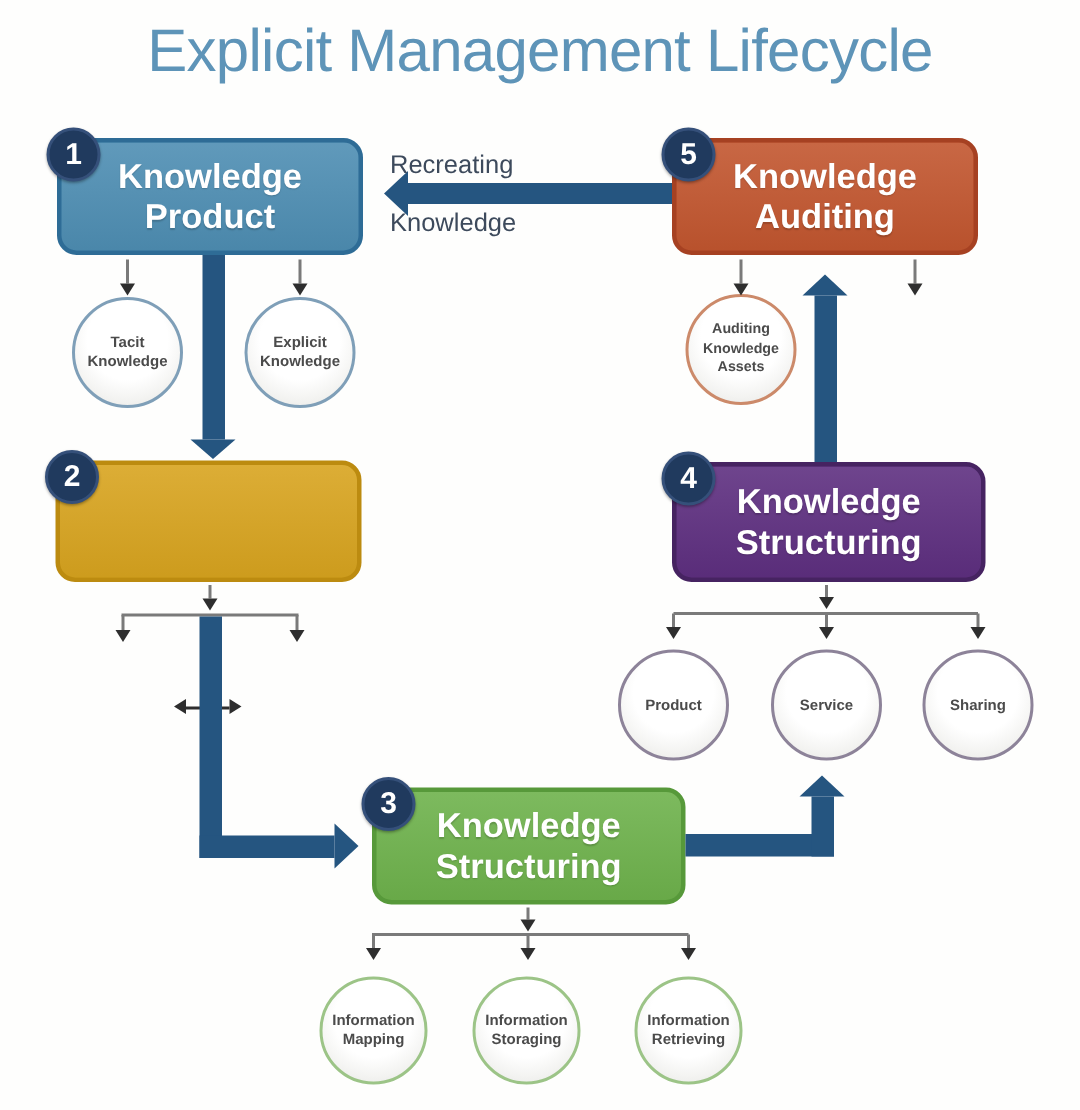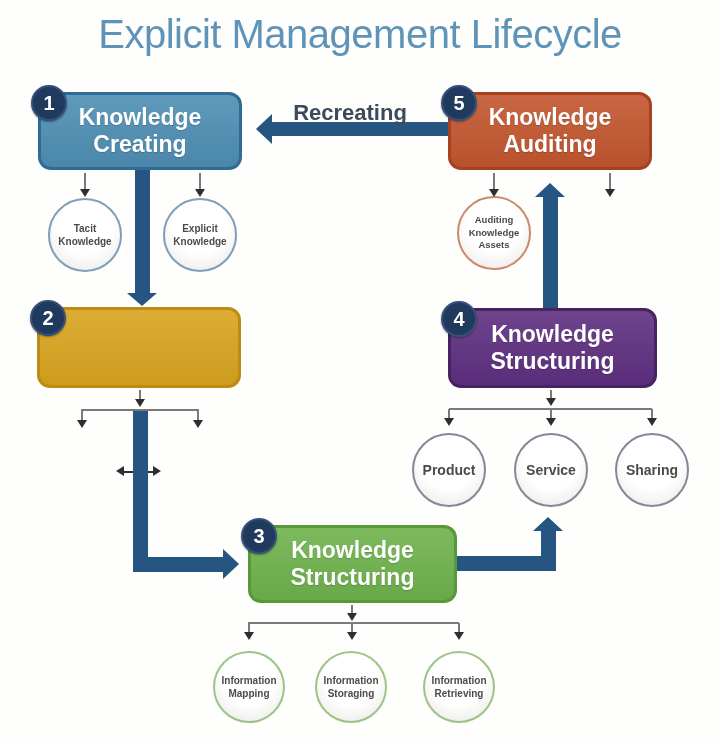--- a/index.html
+++ b/index.html
@@ -33,21 +33,21 @@
   }
   .node {
     position:absolute; border-radius:50%; border:2px solid;
     background:radial-gradient(circle at 50% 38%, #ffffff 48%, #f3f3f1 72%, #e2e2df 100%);
     display:flex; align-items:center; justify-content:center;
     text-align:center; color:var(--circle_text); font-weight:bold;
     font-size:10px; line-height:1.3; padding:4px;
   }
   .fs9  { font-size:9px; }
   .fs95 { font-size:9.5px; }
-  .fs11 { font-size:14px; }
+  .fs11 { font-size:10px; }
   
   .tline-v { position:absolute; width:1.6px; background:var(--connector_line); }
   .tline-h { position:absolute; height:1.6px; background:var(--connector_line); }
   .thead-down { position:absolute; width:0; height:0;
     border-left:5px solid transparent; border-right:5px solid transparent;
     border-top:8px solid var(--connector_head); }
   .thead-left { position:absolute; width:0; height:0;
     border-top:5.5px solid transparent; border-bottom:5.5px solid transparent;
     border-right:8px solid var(--connector_head); }
   .thead-right { position:absolute; width:0; height:0;
@@ -61,34 +61,34 @@
   .ahead-up { position:absolute; width:0; height:0;
     border-left:15px solid transparent; border-right:15px solid transparent;
     border-bottom:14px solid var(--arrow); }
   .ahead-left { position:absolute; width:0; height:0;
     border-top:15px solid transparent; border-bottom:15px solid transparent;
     border-right:16px solid var(--arrow); }
   .ahead-right { position:absolute; width:0; height:0;
     border-top:15px solid transparent; border-bottom:15px solid transparent;
     border-left:16px solid var(--arrow); }
   .alabel {
-    position:absolute; width:180px; text-align:center;
-    font-size:22px; font-weight:bold; color:var(--label_text);
+    position:absolute; width:180px; 
+    font-size:17px; font-weight:normal; color:var(--label_text);
   }
 </style>
 </head>
 <body>
 
 <div id="canvas">
 
   <div class="title">Explicit Management Lifecycle</div>
 
   <div class="stage" style="left: 38px; top: 92px; width: 204px; height: 78px; background-color: rgb(78, 142, 179); border-color: rgb(46, 108, 150);">
     <div class="badge">1</div>
-    <div class="stage-label">Knowledge Creating</div>
+    <div class="stage-label">Knowledge Product</div>
   </div>
 
   <div class="stage" style="left: 37px; top: 307px; width: 204px; height: 81px; background-color: rgb(216, 164, 31); border-color: rgb(188, 139, 16);">
     <div class="badge">2</div>
   </div>
 
   <div class="stage" style="left: 248px; top: 525px; width: 209px; height: 78px; background-color: rgb(110, 178, 76); border-color: rgb(87, 153, 58);">
     <div class="badge">3</div>
     <div class="stage-label">Knowledge Structuring</div>
   </div>
@@ -179,14 +179,15 @@
   <div>
     <div class="ashaft" style="left:543px;top:197px;width:15px;height:111px;"></div>
     <div class="ahead-up" style="left:535px;top:183px;"></div>
   </div>
 
   <div>
     <div class="ashaft" style="left:272px;top:122px;width:176px;height:14px;"></div>
     <div class="ahead-left" style="left:256px;top:114px;"></div>
   </div>
   <div class="alabel" style="left:260px;top:100px;">Recreating</div>
+  <div class="alabel" style="left:260px;top:139px;">Knowledge</div>
 
 </div>
 
 </body></html>

